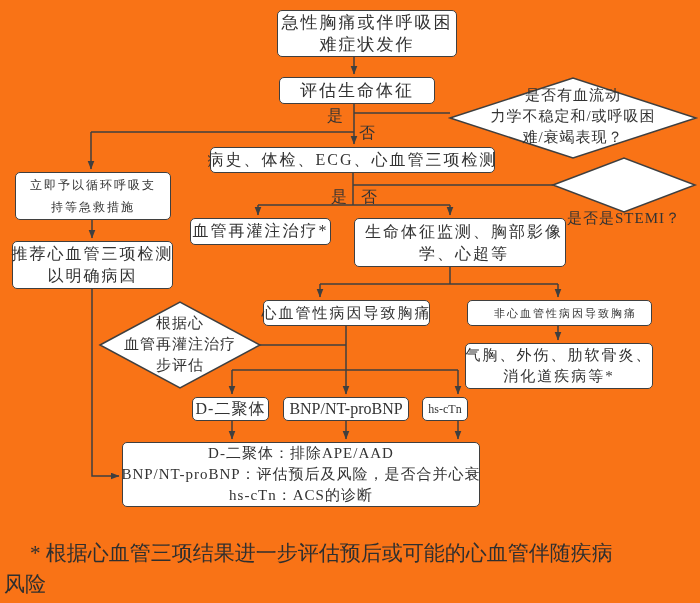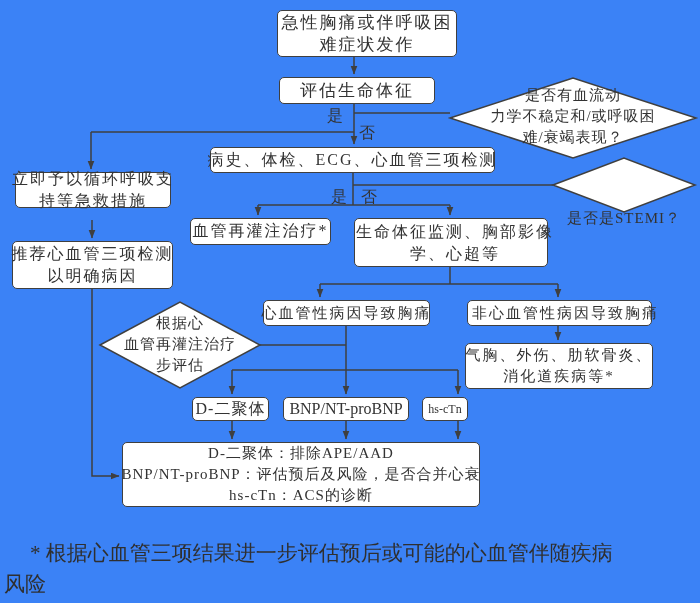--- a/index.html
+++ b/index.html
@@ -1,17 +1,17 @@
 <!DOCTYPE html>
 <html><head>
 <meta charset="utf-8">
 <style>
   html,body{margin:0;padding:0;background:#fff;}
   #canvas{
-    position:relative;width:700px;height:603px;background:#3b82f6;
+    position:relative;width:700px;height:603px;background:#f97316;
     font-family:"Liberation Serif","DejaVu Serif",serif;color:#333;overflow:hidden;
   }
   #wires{position:absolute;left:0;top:0;}
   .box{
     position:absolute;box-sizing:border-box;background:#fff;
     border:1.5px solid #3f3f3f;border-radius:5px;
     display:flex;flex-direction:column;justify-content:center;align-items:center;
     text-align:center;letter-spacing:2px;color:#333;
   }
   .box div{white-space:nowrap;}
@@ -68,48 +68,48 @@
 
   <div class="box" style="left:277px;top:10px;width:180px;height:47px;font-size:17px;line-height:22px;">
     <div>急性胸痛或伴呼吸困</div>
     <div>难症状发作</div>
   </div>
 
   <div class="box" style="left:279px;top:77px;width:156px;height:27px;font-size:17px;">
     <div>评估生命体征</div>
   </div>
 
-  <div class="box" style="left:15px;top:172px;width:156px;height:36px;font-size:16px;line-height:22px;">
+  <div class="box" style="left:15px;top:172px;width:156px;height:48px;font-size:12px;line-height:22px;">
     <div>立即予以循环呼吸支</div>
     <div>持等急救措施</div>
   </div>
 
   <div class="box" style="left:12px;top:241px;width:161px;height:48px;font-size:16px;line-height:22px;">
     <div>推荐心血管三项检测</div>
     <div>以明确病因</div>
   </div>
 
   <div class="box" style="left:210px;top:147px;width:285px;height:26px;font-size:16px;">
     <div>病史、体检、ECG、心血管三项检测</div>
   </div>
 
   <div class="box" style="left:190px;top:218px;width:141px;height:27px;font-size:16px;">
     <div>血管再灌注治疗*</div>
   </div>
 
-  <div class="box" style="left:354px;top:218px;width:194px;height:49px;font-size:16px;line-height:22px;padding-left:8px;">
+  <div class="box" style="left:354px;top:218px;width:212px;height:49px;font-size:16px;line-height:22px;padding-left:8px;">
     <div>生命体征监测、胸部影像</div>
     <div>学、心超等</div>
   </div>
 
   <div class="box" style="left:263px;top:300px;width:167px;height:26px;font-size:15px;">
     <div>心血管性病因导致胸痛</div>
   </div>
 
-  <div class="box" style="left:467px;top:300px;width:185px;height:26px;font-size:15px;padding-left:12px;">
+  <div class="box" style="left:467px;top:300px;width:185px;height:26px;font-size:11px;padding-left:12px;">
     <div>非心血管性病因导致胸痛</div>
   </div>
 
   <div class="box" style="left:465px;top:343px;width:188px;height:46px;font-size:15px;line-height:21px;">
     <div>气胸、外伤、肋软骨炎、</div>
     <div>消化道疾病等*</div>
   </div>
 
   <div class="box" style="left:192px;top:397px;width:77px;height:24px;font-size:16px;letter-spacing:1px;">
     <div>D-二聚体</div>

